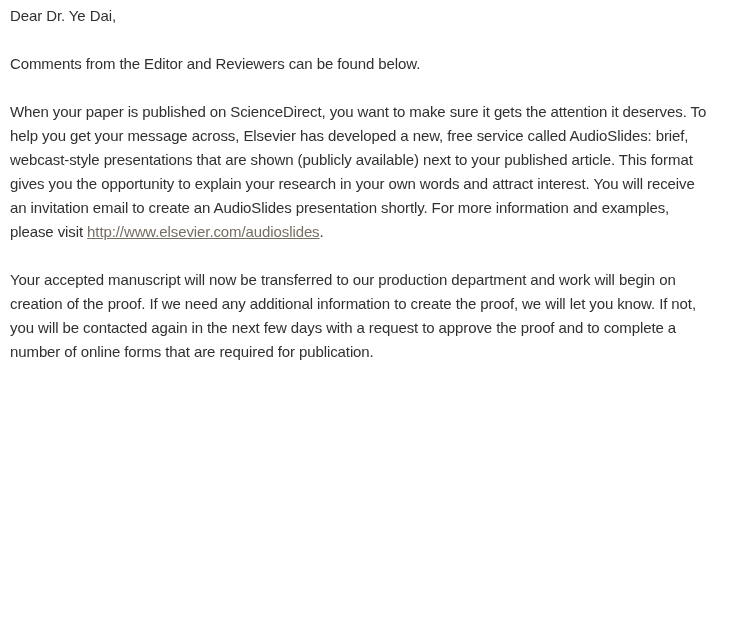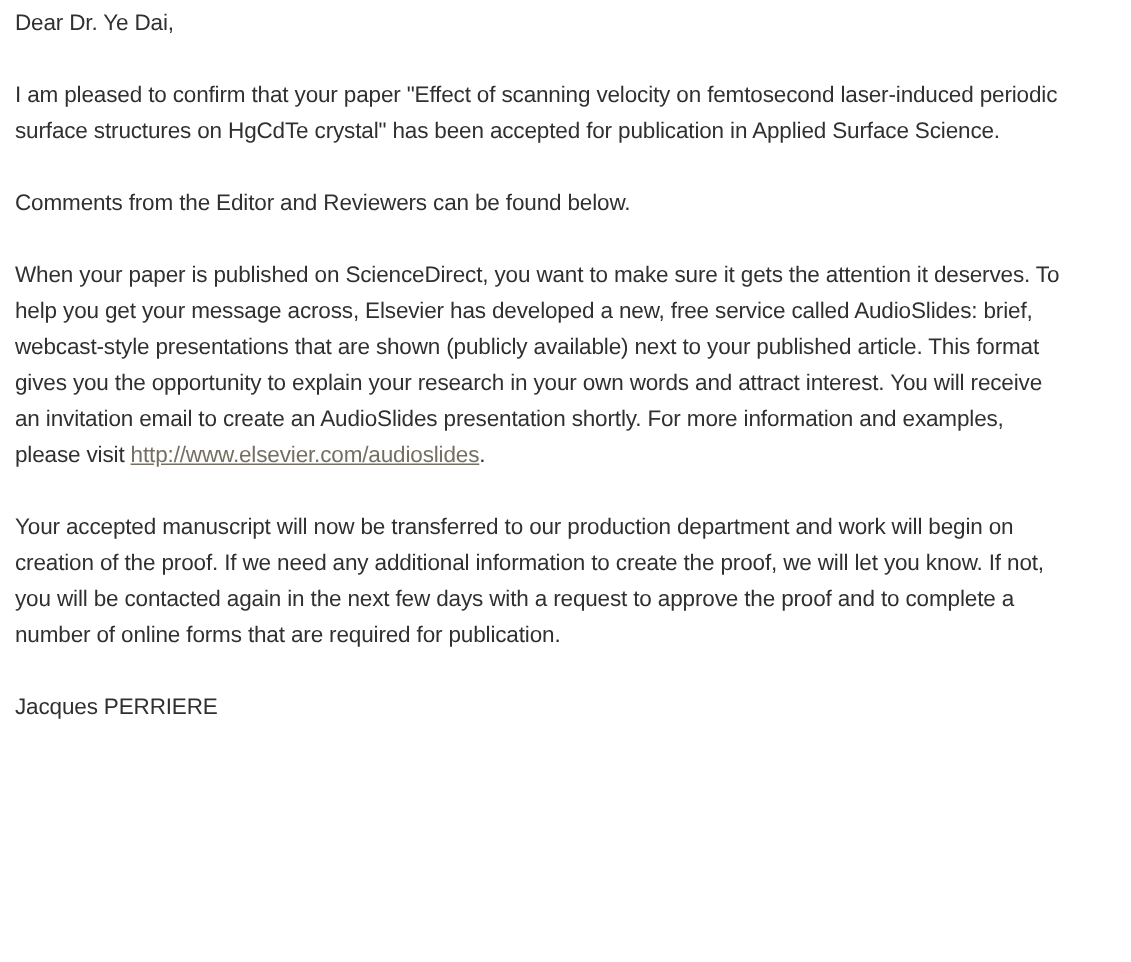--- a/index.html
+++ b/index.html
@@ -38,26 +38,24 @@
   }
   .signature { margin-bottom: 0; }
   .sig-line { display: block; }
 </style>
 </head>
 <body>
 
 <div class="email">
   <p>Dear Dr. Ye Dai,</p>
 
-  <p>I am pleased to confirm that your paper "Effect of scanning velocity on femtosecond laser-induced periodic surface structures on HgCdTe crystal" has been accepted for publication in Applied Surface Science.</p>
 
   <p>Comments from the Editor and Reviewers can be found below.</p>
 
   <p><span>When your paper is published on ScienceDirect, you want to make sure it gets the attention it deserves. To help you get your message across, Elsevier has developed a new, free service called AudioSlides: brief, webcast-style presentations that are shown (publicly available) next to your published article. This format gives you the opportunity to explain your research in your own words and attract interest. You will receive an invitation email to create an AudioSlides presentation shortly. For more information and examples, please visit </span><a href="#" class="link">http://www.elsevier.com/audioslides</a><span>.</span></p>
 
   <p>Your accepted manuscript will now be transferred to our production department and work will begin on creation of the proof. If we need any additional information to create the proof, we will let you know. If not, you will be contacted again in the next few days with a request to approve the proof and to complete a number of online forms that are required for publication.</p>
 
 
 
   <p class="signature">
-    <span class="sig-line">Jacques PERRIERE</span>
   </p>
 </div>
 
 </body></html>

